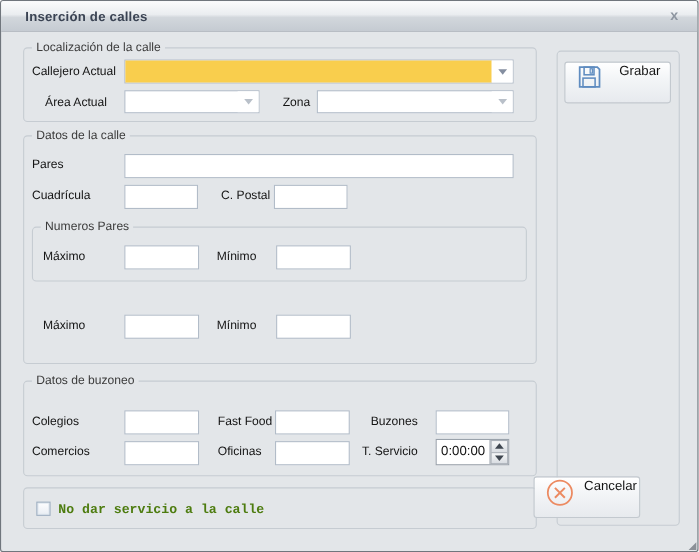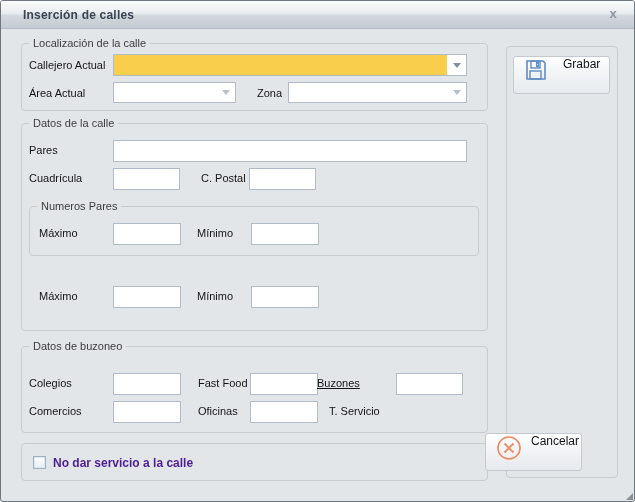--- a/index.html
+++ b/index.html
@@ -90,21 +90,21 @@
   <div class="group" style="left:20px; top:42px; width:467px; height:68px;">
     <span class="group-title">Localización de la calle</span>
   </div>
   <span class="lbl" style="left:28px; top:58px;">Callejero Actual</span>
   <div class="combo" style="left:112px; top:53px; width:354px; height:22px;">
     <div class="val" style="background:#f9ce4d;"></div>
     <div class="arrow-box">
         <span class="tri dn"></span>
       </div>
   </div>
-  <span class="lbl" style="left:28px; top:86px;">Área Actual</span>
+  <span class="lbl" style="left:40px; top:86px;">Área Actual</span>
   <div class="combo" style="left:112px; top:81px; width:123px; height:21px;">
     <div class="val"></div>
     <div class="arrow-box">
         <span class="tri dn dim"></span>
       </div>
   </div>
   <span class="lbl" style="left:256px; top:86px;">Zona</span>
   <div class="combo" style="left:287px; top:81px; width:179px; height:21px;">
     <div class="val"></div>
     <div class="arrow-box">
@@ -135,32 +135,43 @@
   <span class="lbl" style="left:196px; top:289px;">Mínimo</span>
   <input class="tb" style="left: 250px; top: 285px; width: 68px; height: 22px;" value="">
 
   <div class="group" style="left:20px; top:345px; width:467px; height:87px;">
     <span class="group-title">Datos de buzoneo</span>
   </div>
   <span class="lbl" style="left:28px; top:376px;">Colegios</span>
   <input class="tb" style="left: 112px; top: 372px; width: 68px; height: 22px;" value="">
   <span class="lbl" style="left:197px; top:376px;">Fast Food</span>
   <input class="tb" style="left: 249px; top: 372px; width: 68px; height: 22px;" value="">
-  <span class="lbl" style="left:316px; top:376px;text-decoration:underline;">Buzones</span>
+  <span class="lbl" style="left:336px; top:376px;">Buzones</span>
   <input class="tb" style="left: 395px; top: 372px; width: 67px; height: 22px;" value="">
 
   <span class="lbl" style="left:28px; top:404px;">Comercios</span>
   <input class="tb" style="left: 112px; top: 400px; width: 68px; height: 22px;" value="">
   <span class="lbl" style="left:197px; top:404px;">Oficinas</span>
   <input class="tb" style="left: 249px; top: 400px; width: 68px; height: 22px;" value="">
   <span class="lbl" style="left:328px; top:404px;">T. Servicio</span>
+  <div class="spinner" style="left:395px; top:398px; width:67px; height:24px;">
+    <div class="val">0:00:00</div>
+    <div class="btns">
+      <div class="spin-btn up">
+          <span class="tri up" style="border-left:4px solid transparent;border-right:4px solid transparent;border-bottom:5px solid #3f4650;"></span>
+        </div>
+      <div class="spin-btn down">
+          <span class="tri dnb" style="border-left:4px solid transparent;border-right:4px solid transparent;border-top:5px solid #3f4650;"></span>
+        </div>
+    </div>
+  </div>
 
   <div class="group" style="left:20px; top:442px; width:467px; height:38px;"></div>
   <div class="checkbox" style="left:32px; top:455px;"></div>
-  <span class="chk-label" style="left:52px; top:455px; color:#4c1d95;">No dar servicio a la calle</span>
+  <span class="chk-label" style="left:52px; top:455px; color:#4d7c0f;font-family:Liberation Mono, monospace;">No dar servicio a la calle</span>
 
   <div class="group" style="left:505px; top:45px; width:112px; height:432px;"></div>
 
   <div class="btn btn-grabar" style="left:512px; top:55px; width:97px; height:38px;">
     <span class="icon">
       <svg width="26" height="26" viewBox="0 0 26 26">
         <path d="M4 4 h16 l2 2 v16 h-18 z" fill="none" stroke="#5f8cc0" stroke-width="1.6"></path>
         <rect x="8" y="4" width="9" height="7" fill="none" stroke="#5f8cc0" stroke-width="1.4"></rect>
         <rect x="13.5" y="5.5" width="2" height="4" fill="none" stroke="#5f8cc0" stroke-width="1.1"></rect>
         <rect x="7" y="14" width="11" height="8" fill="none" stroke="#5f8cc0" stroke-width="1.4"></rect>

